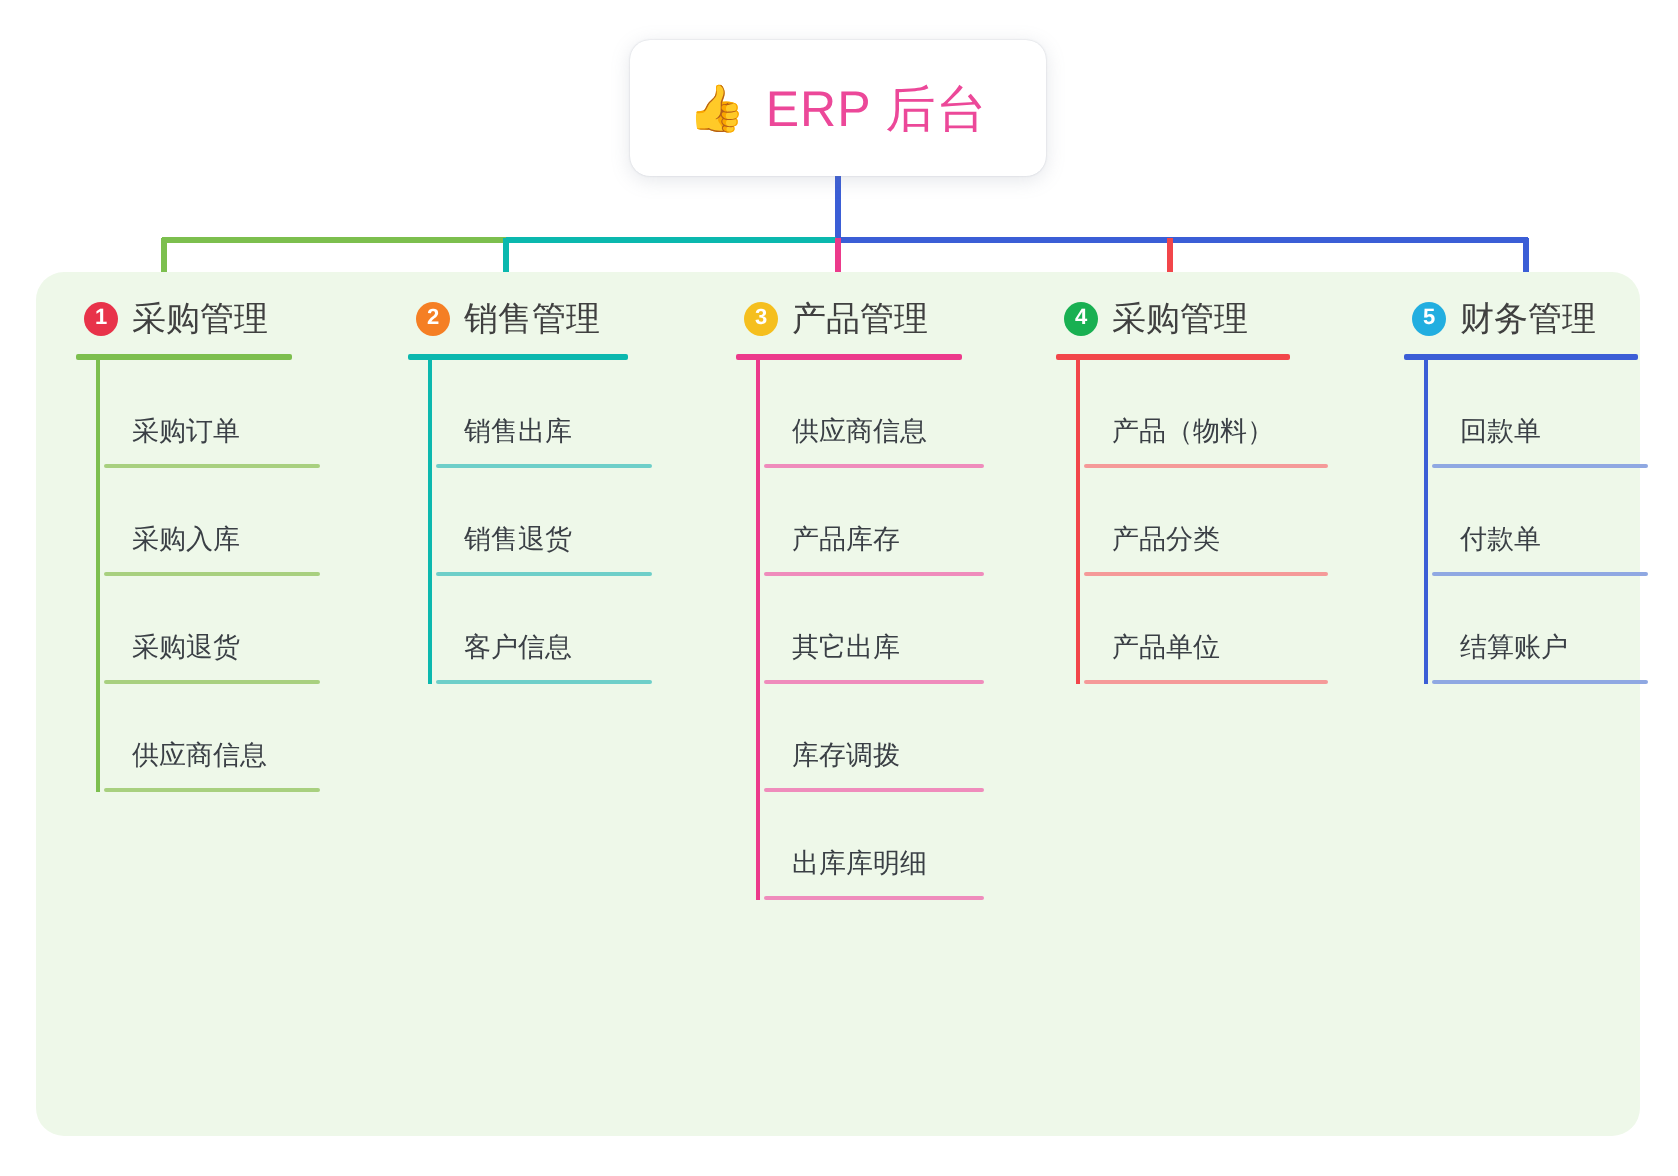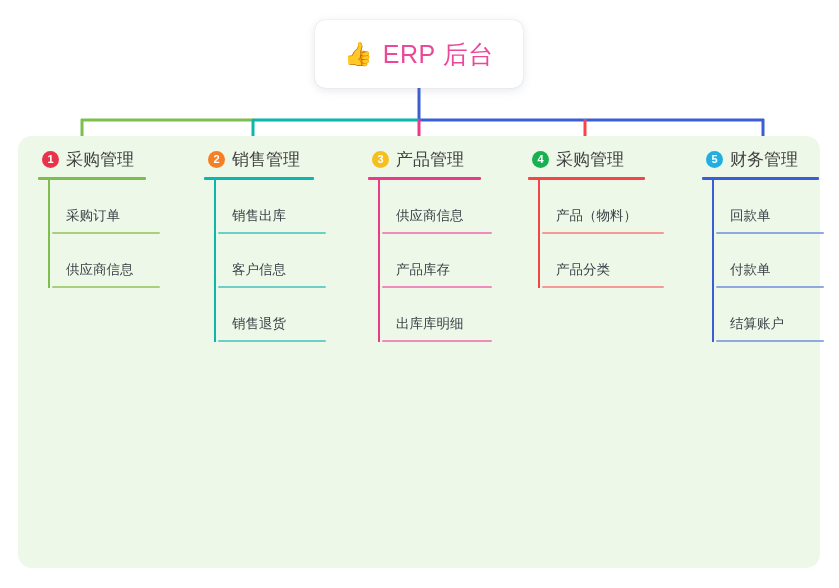--- a/index.html
+++ b/index.html
@@ -170,64 +170,80 @@
           <span class="col-title">采购管理</span>
         </div>
         <div class="head-rule" style="background: rgb(124, 191, 78); width: 108px;"></div>
         <div class="branch">
           <div class="branch-stem" style="background: rgb(124, 191, 78);"></div>
           <div class="leaf">
             <span class="leaf-label">采购订单</span>
             <div class="leaf-rule" style="background: rgb(168, 208, 127); width: 108px;"></div>
           </div>
           <div class="leaf">
+            <span class="leaf-label">采购入库</span>
+            <div class="leaf-rule" style="background: rgb(168, 208, 127); width: 108px;"></div>
+          </div>
+          <div class="leaf">
+            <span class="leaf-label">采购退货</span>
+            <div class="leaf-rule" style="background: rgb(168, 208, 127); width: 108px;"></div>
+          </div>
+          <div class="leaf">
             <span class="leaf-label">供应商信息</span>
             <div class="leaf-rule" style="background: rgb(168, 208, 127); width: 108px;"></div>
           </div>
         </div>
       </div>
       <div class="column" style="left: 204px; width: 150px;">
         <div class="col-head">
           <span class="badge" style="background: rgb(245, 127, 36);">2</span>
           <span class="col-title">销售管理</span>
         </div>
         <div class="head-rule" style="background: rgb(11, 184, 174); width: 110px;"></div>
         <div class="branch">
           <div class="branch-stem" style="background: rgb(11, 184, 174);"></div>
           <div class="leaf">
             <span class="leaf-label">销售出库</span>
             <div class="leaf-rule" style="background: rgb(110, 207, 201); width: 108px;"></div>
           </div>
           <div class="leaf">
+            <span class="leaf-label">销售退货</span>
+            <div class="leaf-rule" style="background: rgb(110, 207, 201); width: 108px;"></div>
+          </div>
+          <div class="leaf">
             <span class="leaf-label">客户信息</span>
             <div class="leaf-rule" style="background: rgb(110, 207, 201); width: 108px;"></div>
           </div>
-          <div class="leaf">
-            <span class="leaf-label">销售退货</span>
-            <div class="leaf-rule" style="background: rgb(110, 207, 201); width: 108px;"></div>
-          </div>
         </div>
       </div>
       <div class="column" style="left: 368px; width: 150px;">
         <div class="col-head">
           <span class="badge" style="background: rgb(245, 191, 30);">3</span>
           <span class="col-title">产品管理</span>
         </div>
         <div class="head-rule" style="background: rgb(236, 58, 139); width: 113px;"></div>
         <div class="branch">
           <div class="branch-stem" style="background: rgb(236, 58, 139);"></div>
           <div class="leaf">
             <span class="leaf-label">供应商信息</span>
             <div class="leaf-rule" style="background: rgb(239, 140, 188); width: 110px;"></div>
           </div>
           <div class="leaf">
             <span class="leaf-label">产品库存</span>
             <div class="leaf-rule" style="background: rgb(239, 140, 188); width: 110px;"></div>
           </div>
           <div class="leaf">
+            <span class="leaf-label">其它出库</span>
+            <div class="leaf-rule" style="background: rgb(239, 140, 188); width: 110px;"></div>
+          </div>
+          <div class="leaf">
+            <span class="leaf-label">库存调拨</span>
+            <div class="leaf-rule" style="background: rgb(239, 140, 188); width: 110px;"></div>
+          </div>
+          <div class="leaf">
             <span class="leaf-label">出库库明细</span>
             <div class="leaf-rule" style="background: rgb(239, 140, 188); width: 110px;"></div>
           </div>
         </div>
       </div>
       <div class="column" style="left: 528px; width: 165px;">
         <div class="col-head">
           <span class="badge" style="background: rgb(25, 176, 82);">4</span>
           <span class="col-title">采购管理</span>
         </div>
@@ -235,20 +251,24 @@
         <div class="branch">
           <div class="branch-stem" style="background: rgb(242, 70, 74);"></div>
           <div class="leaf">
             <span class="leaf-label">产品（物料）</span>
             <div class="leaf-rule" style="background: rgb(245, 154, 153); width: 122px;"></div>
           </div>
           <div class="leaf">
             <span class="leaf-label">产品分类</span>
             <div class="leaf-rule" style="background: rgb(245, 154, 153); width: 122px;"></div>
           </div>
+          <div class="leaf">
+            <span class="leaf-label">产品单位</span>
+            <div class="leaf-rule" style="background: rgb(245, 154, 153); width: 122px;"></div>
+          </div>
         </div>
       </div>
       <div class="column" style="left: 702px; width: 150px;">
         <div class="col-head">
           <span class="badge" style="background: rgb(34, 174, 224);">5</span>
           <span class="col-title">财务管理</span>
         </div>
         <div class="head-rule" style="background: rgb(59, 94, 214); width: 117px;"></div>
         <div class="branch">
           <div class="branch-stem" style="background: rgb(59, 94, 214);"></div>

